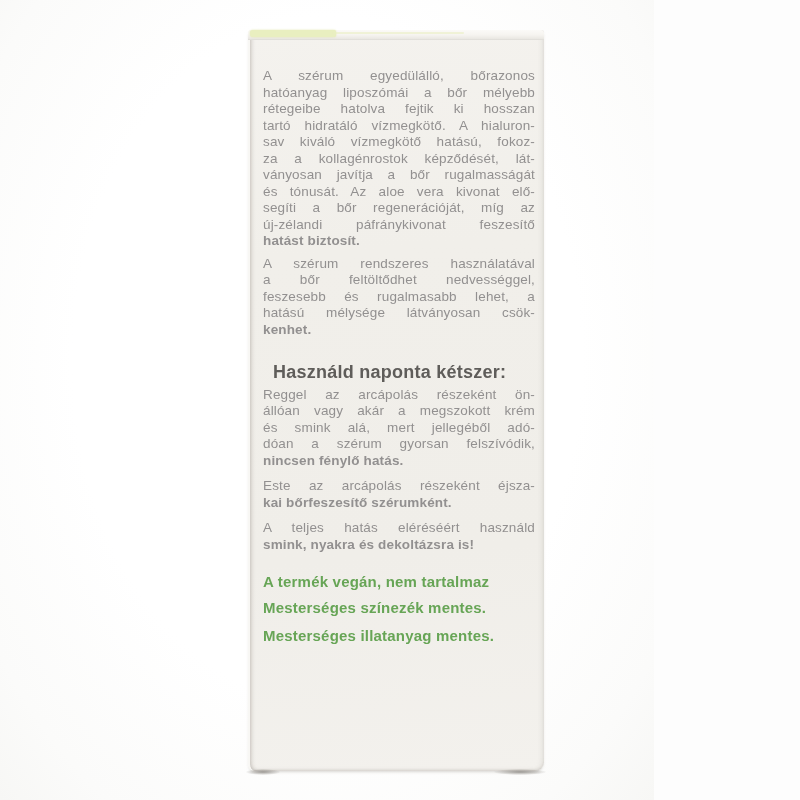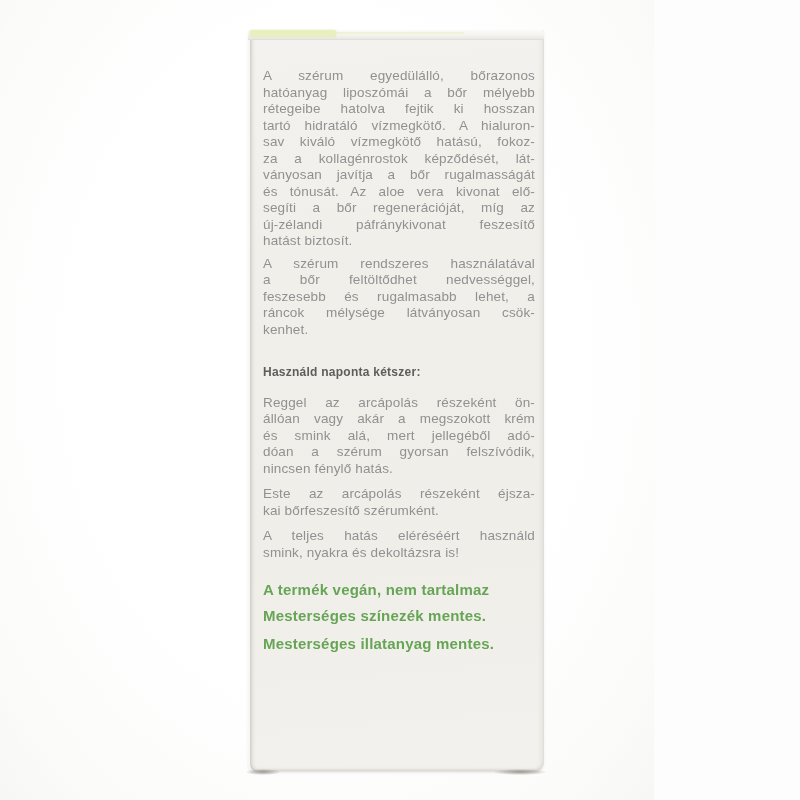--- a/index.html
+++ b/index.html
@@ -77,34 +77,35 @@
     font-size: 13.5px;
     line-height: 16.5px;
     letter-spacing: 0.15px;
   }
 
   .para .line {
     text-align: justify;
     text-align-last: justify;
     white-space: normal;
   }
-  .para .line:last-child { text-align-last: left; }
+  .para .line:last-child { text-align-last: left; font-weight: bold; }
 
   .p2 { margin-top: 6px; }
 
   .heading {
     margin-top: 26px;
-    font-size: 12px;
+    font-size: 18px;
     line-height: 16.5px;
     font-weight: 700;
     letter-spacing: 0.25px;
     color: var(--heading_text);
+    margin-left: 10px;
   }
 
-  .p3 { margin-top: 14px; }
+  .p3 { margin-top: 6px; }
   .p4 { margin-top: 9px; }
   .p5 { margin-top: 9px; }
 
   .claim {
     font-weight: 700;
     font-size: 15px;
     line-height: 17px;
     letter-spacing: 0.2px;
     color: var(--claim_green);
   }
@@ -140,21 +141,21 @@
           <div class="line">és tónusát. Az aloe vera kivonat elő-</div>
           <div class="line">segíti a bőr regenerációját, míg az</div>
           <div class="line">új-zélandi páfránykivonat feszesítő</div>
           <div class="line">hatást biztosít.</div>
         </div>
 
       <div class="para body p2">
           <div class="line">A szérum rendszeres használatával</div>
           <div class="line">a bőr feltöltődhet nedvességgel,</div>
           <div class="line">feszesebb és rugalmasabb lehet, a</div>
-          <div class="line">ráncok mélysége látványosan csök-</div>
+          <div class="line">hatású mélysége látványosan csök-</div>
           <div class="line">kenhet.</div>
         </div>
 
       <h2 class="heading">Használd naponta kétszer:</h2>
 
       <div class="para body p3">
           <div class="line">Reggel az arcápolás részeként ön-</div>
           <div class="line">állóan vagy akár a megszokott krém</div>
           <div class="line">és smink alá, mert jellegéből adó-</div>
           <div class="line">dóan a szérum gyorsan felszívódik,</div>

